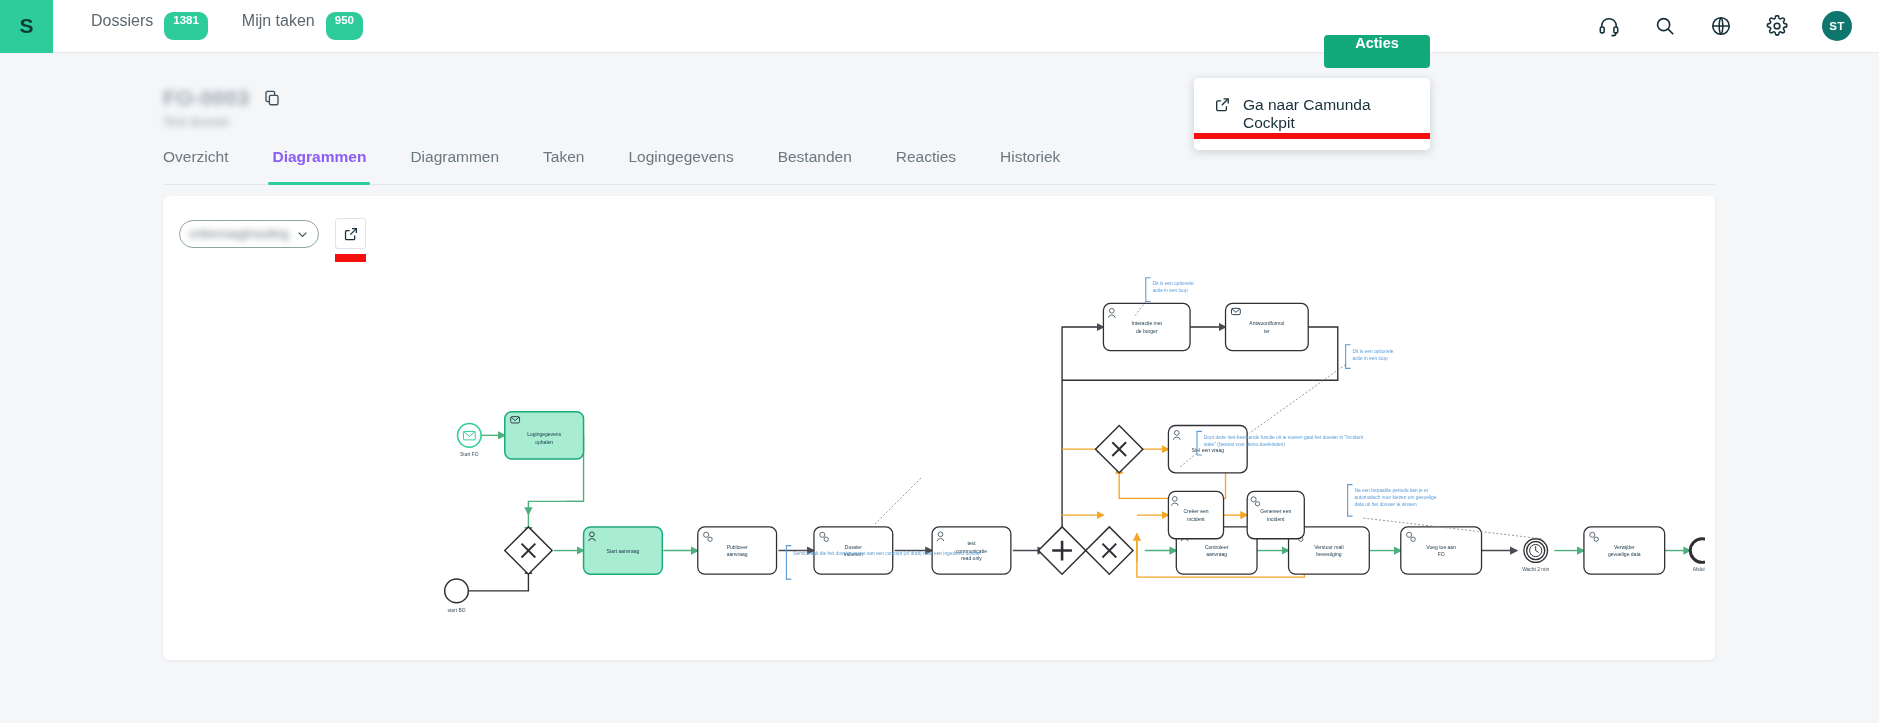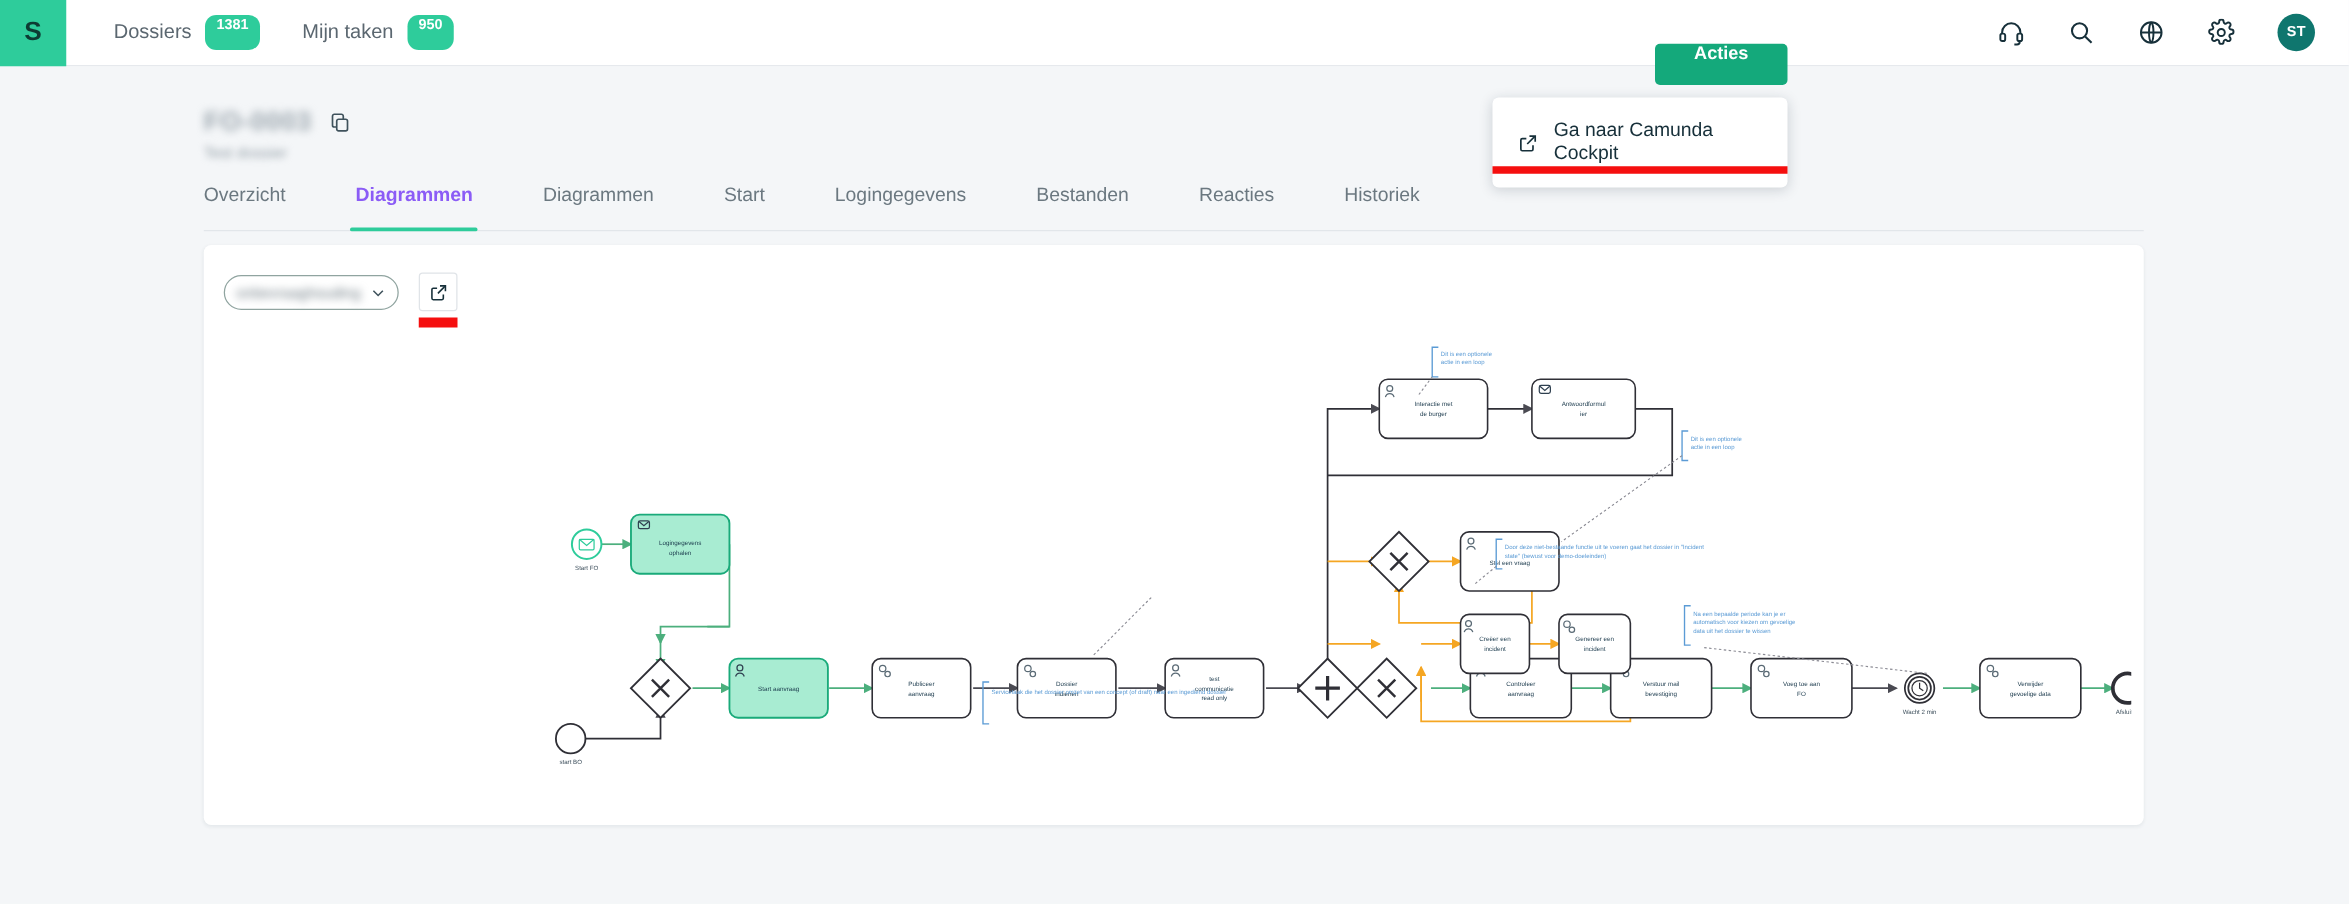--- a/index.html
+++ b/index.html
@@ -19,21 +19,21 @@
     display: flex; align-items: center;
   }
   .brand {
     width: 53px; height: 53px;
     background: #2ecc9b;
     display: flex; align-items: center; justify-content: center;
     color: #0d3b33; font-size: 21px; font-weight: 600;
     flex: 0 0 auto;
   }
   .nav-items { display: flex; align-items: center; gap: 34px; margin-left: 38px; }
-  .nav-item { display: flex; align-items: center; gap: 11px; cursor: pointer; }
+  .nav-item { display: flex; align-items: flex-start; gap: 11px; cursor: pointer; }
   .nav-label { font-size: 16px; color: #5b6770; }
   .nav-badge {
     background: #2ecc9b; color: #ffffff;
     font-size: 11.5px; font-weight: 600;
     border-radius: 9px; padding: 2px 9px 14px; line-height: 1.1;
   }
   .nav-right {
     margin-left: auto; display: flex; align-items: center;
     gap: 34px; padding-right: 27px;
   }
@@ -77,35 +77,35 @@
   .actions-btn svg { width: 14px; height: 14px; }
 
   .actions-menu {
     position: absolute; top: 78px; right: 449px;
     width: 236px; background: #ffffff;
     border-radius: 5px;
     box-shadow: 0 2px 10px rgba(20,40,55,.18);
     padding: 12px 0;
   }
   .menu-item {
-    display: flex; align-items: center; gap: 12px;
+    display: flex; gap: 12px;
     padding: 6px 20px; cursor: pointer;
     font-size: 15.5px; color: #17303a;
   }
   .menu-item svg { width: 17px; height: 17px; flex: 0 0 auto; }
   .red-bar-menu {
     position: absolute; top: 133px; right: 449px;
     width: 236px; height: 6px; background: #f50f0f;
   }
 
   
   .tabs {
     position: absolute; top: 148px; left: 163px;
     width: 1552px; height: 37px;
-    display: flex; gap: 56px;
+    display: flex; gap: 44px;
     border-bottom: 1px solid #e2e6ea;
   }
   .tab {
     font-size: 15.5px; color: #6b7880;
     padding-bottom: 11px; cursor: pointer;
     position: relative; white-space: nowrap;
   }
   .tab.active { color: #8b5cf6; font-weight: 700; }
   .tab.active::after {
     content: ''; position: absolute; left: -4px; right: -4px; bottom: -1px;
@@ -239,21 +239,21 @@
     </svg>
     <span>Ga naar Camunda Cockpit</span>
   </div>
 </div>
 <div class="red-bar-menu"></div>
 
 <div class="tabs">
   <div class="tab">Overzicht</div>
   <div class="tab active">Diagrammen</div>
   <div class="tab">Diagrammen</div>
-  <div class="tab">Start</div>
+  <div class="tab">Taken</div>
   <div class="tab">Logingegevens</div>
   <div class="tab">Bestanden</div>
   <div class="tab">Reacties</div>
   <div class="tab">Historiek</div>
 </div>
 
 <div class="card">
 
   <div class="diagram-select">
     <span class="select-value">onbevraaghouding</span>

